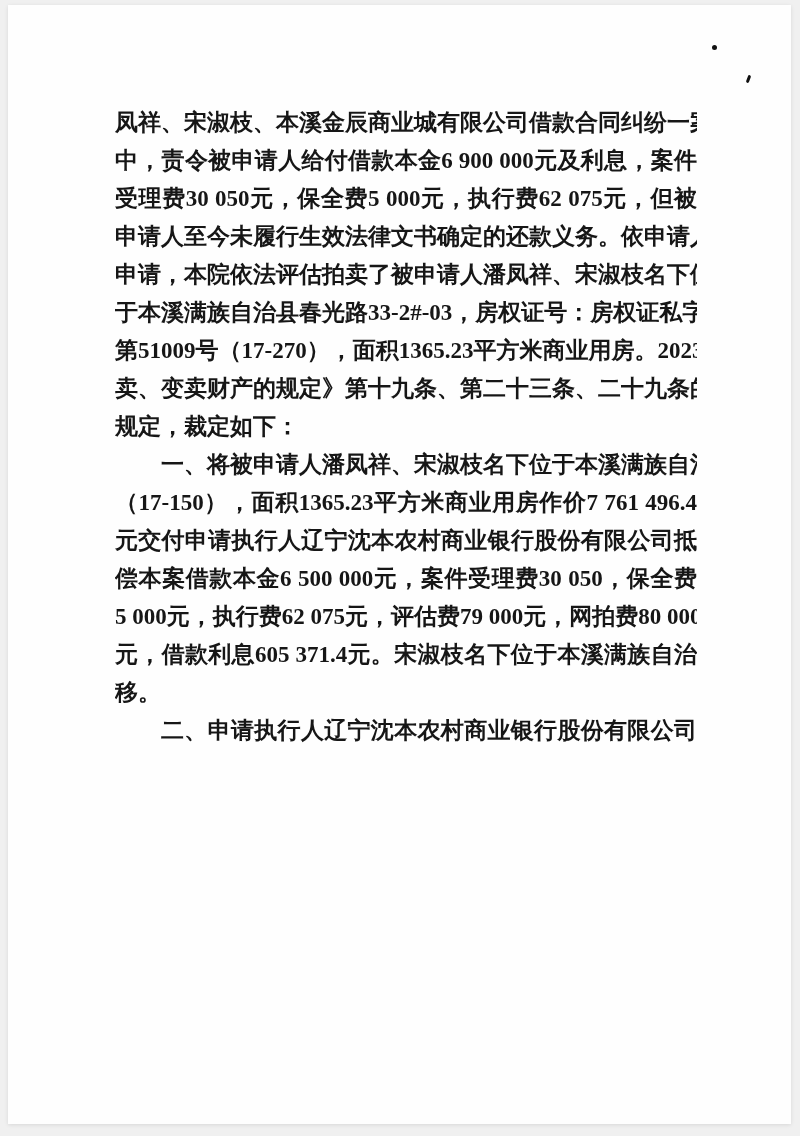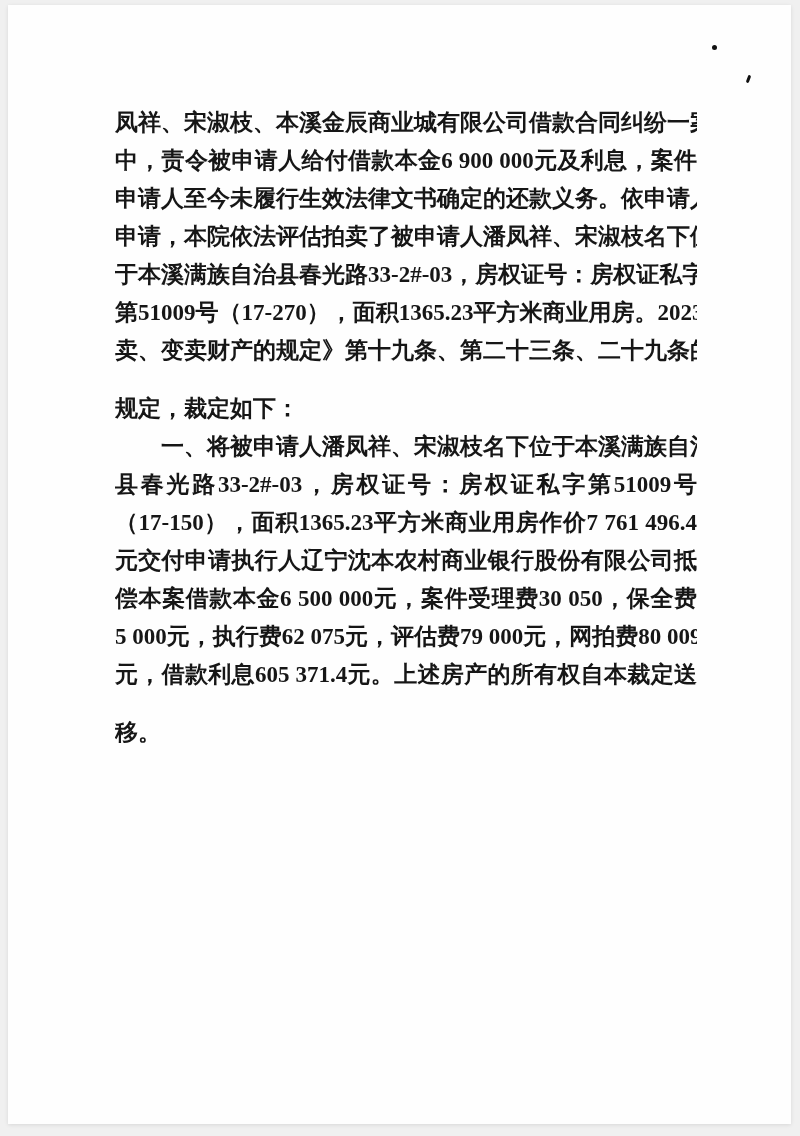--- a/index.html
+++ b/index.html
@@ -37,21 +37,20 @@
     line-height: 38px;
     white-space: nowrap;
     overflow: hidden;
     text-align: justify;
     text-align-last: justify;
     text-justify: inter-character;
   }
   .line.short {
     text-align: left;
     text-align-last: left;
-    margin-top: 20px;
   }
   .line.indent {
     text-indent: 2em;
   }
   .speck {
     position: absolute;
     background: #111;
   }
   .speck.dot {
     left: 712px;
@@ -69,31 +68,32 @@
     transform: rotate(20deg);
   }
 </style>
 </head>
 <body>
 
 <div class="paper">
   <div class="text-block">
       <div class="line">凤祥、宋淑枝、本溪金辰商业城有限公司借款合同纠纷一案</div>
       <div class="line">中，责令被申请人给付借款本金6 900 000元及利息，案件</div>
+      <div class="line">受理费30 050元，保全费5 000元，执行费62 075元，但被</div>
       <div class="line">申请人至今未履行生效法律文书确定的还款义务。依申请人</div>
       <div class="line">申请，本院依法评估拍卖了被申请人潘凤祥、宋淑枝名下位</div>
       <div class="line">于本溪满族自治县春光路33-2#-03，房权证号：房权证私字</div>
       <div class="line">第51009号（17-270），面积1365.23平方米商业用房。2023</div>
       <div class="line">卖、变卖财产的规定》第十九条、第二十三条、二十九条的</div>
       <div class="line short">规定，裁定如下：</div>
       <div class="line indent">一、将被申请人潘凤祥、宋淑枝名下位于本溪满族自治</div>
-      <div class="line">县春光路33-2#-03，房权证号：房权证私字第51009号</div>
       <div class="line">（17-150），面积1365.23平方米商业用房作价7 761 496.4</div>
       <div class="line">元交付申请执行人辽宁沈本农村商业银行股份有限公司抵</div>
       <div class="line">偿本案借款本金6 500 000元，案件受理费30 050，保全费</div>
-      <div class="line">5 000元，执行费62 075元，评估费79 000元，网拍费80 009</div>
-      <div class="line">元，借款利息605 371.4元。上述房产的所有权自本裁定送</div>
+      <div class="line">5 000元，执行费62 075元，评估费79 000元，网拍费80 000</div>
+      <div class="line">元，借款利息605 371.4元。宋淑枝名下位于本溪满族自治</div>
       <div class="line short">移。</div>
+      <div class="line indent">二、申请执行人辽宁沈本农村商业银行股份有限公司</div>
     </div>
 </div>
 
 <div class="speck dot"></div>
 <div class="speck tick"></div>
 
 </body></html>

